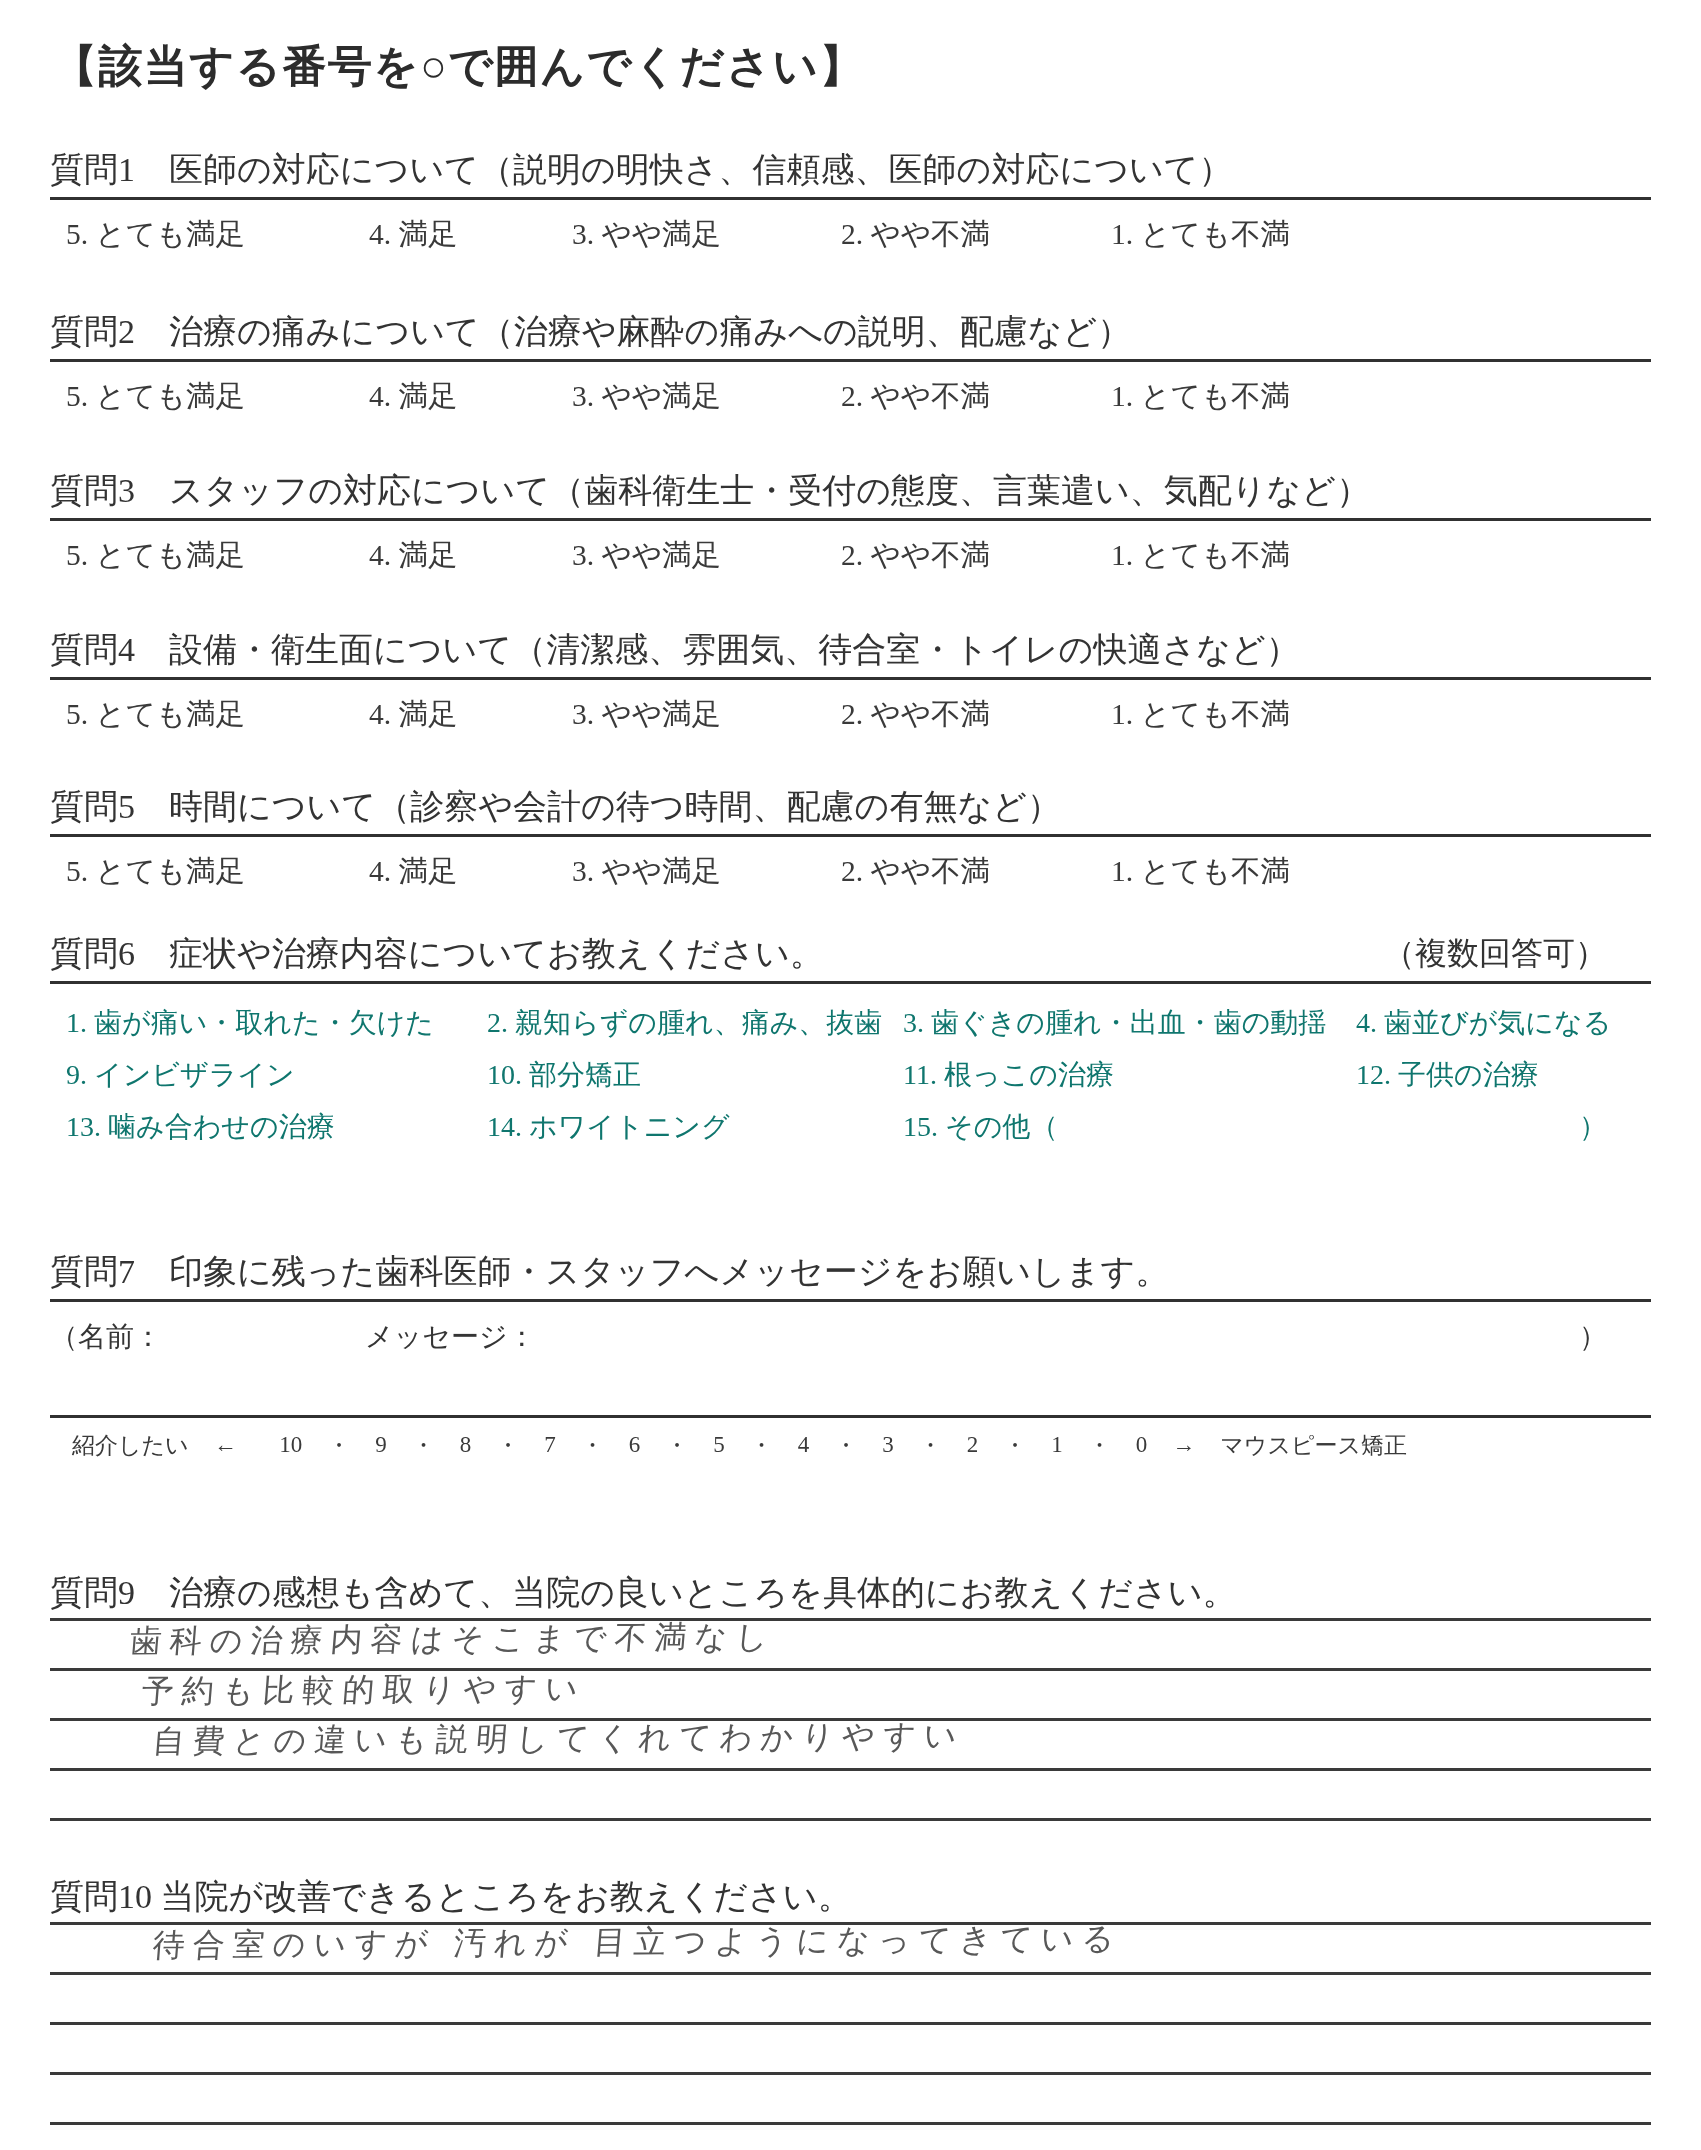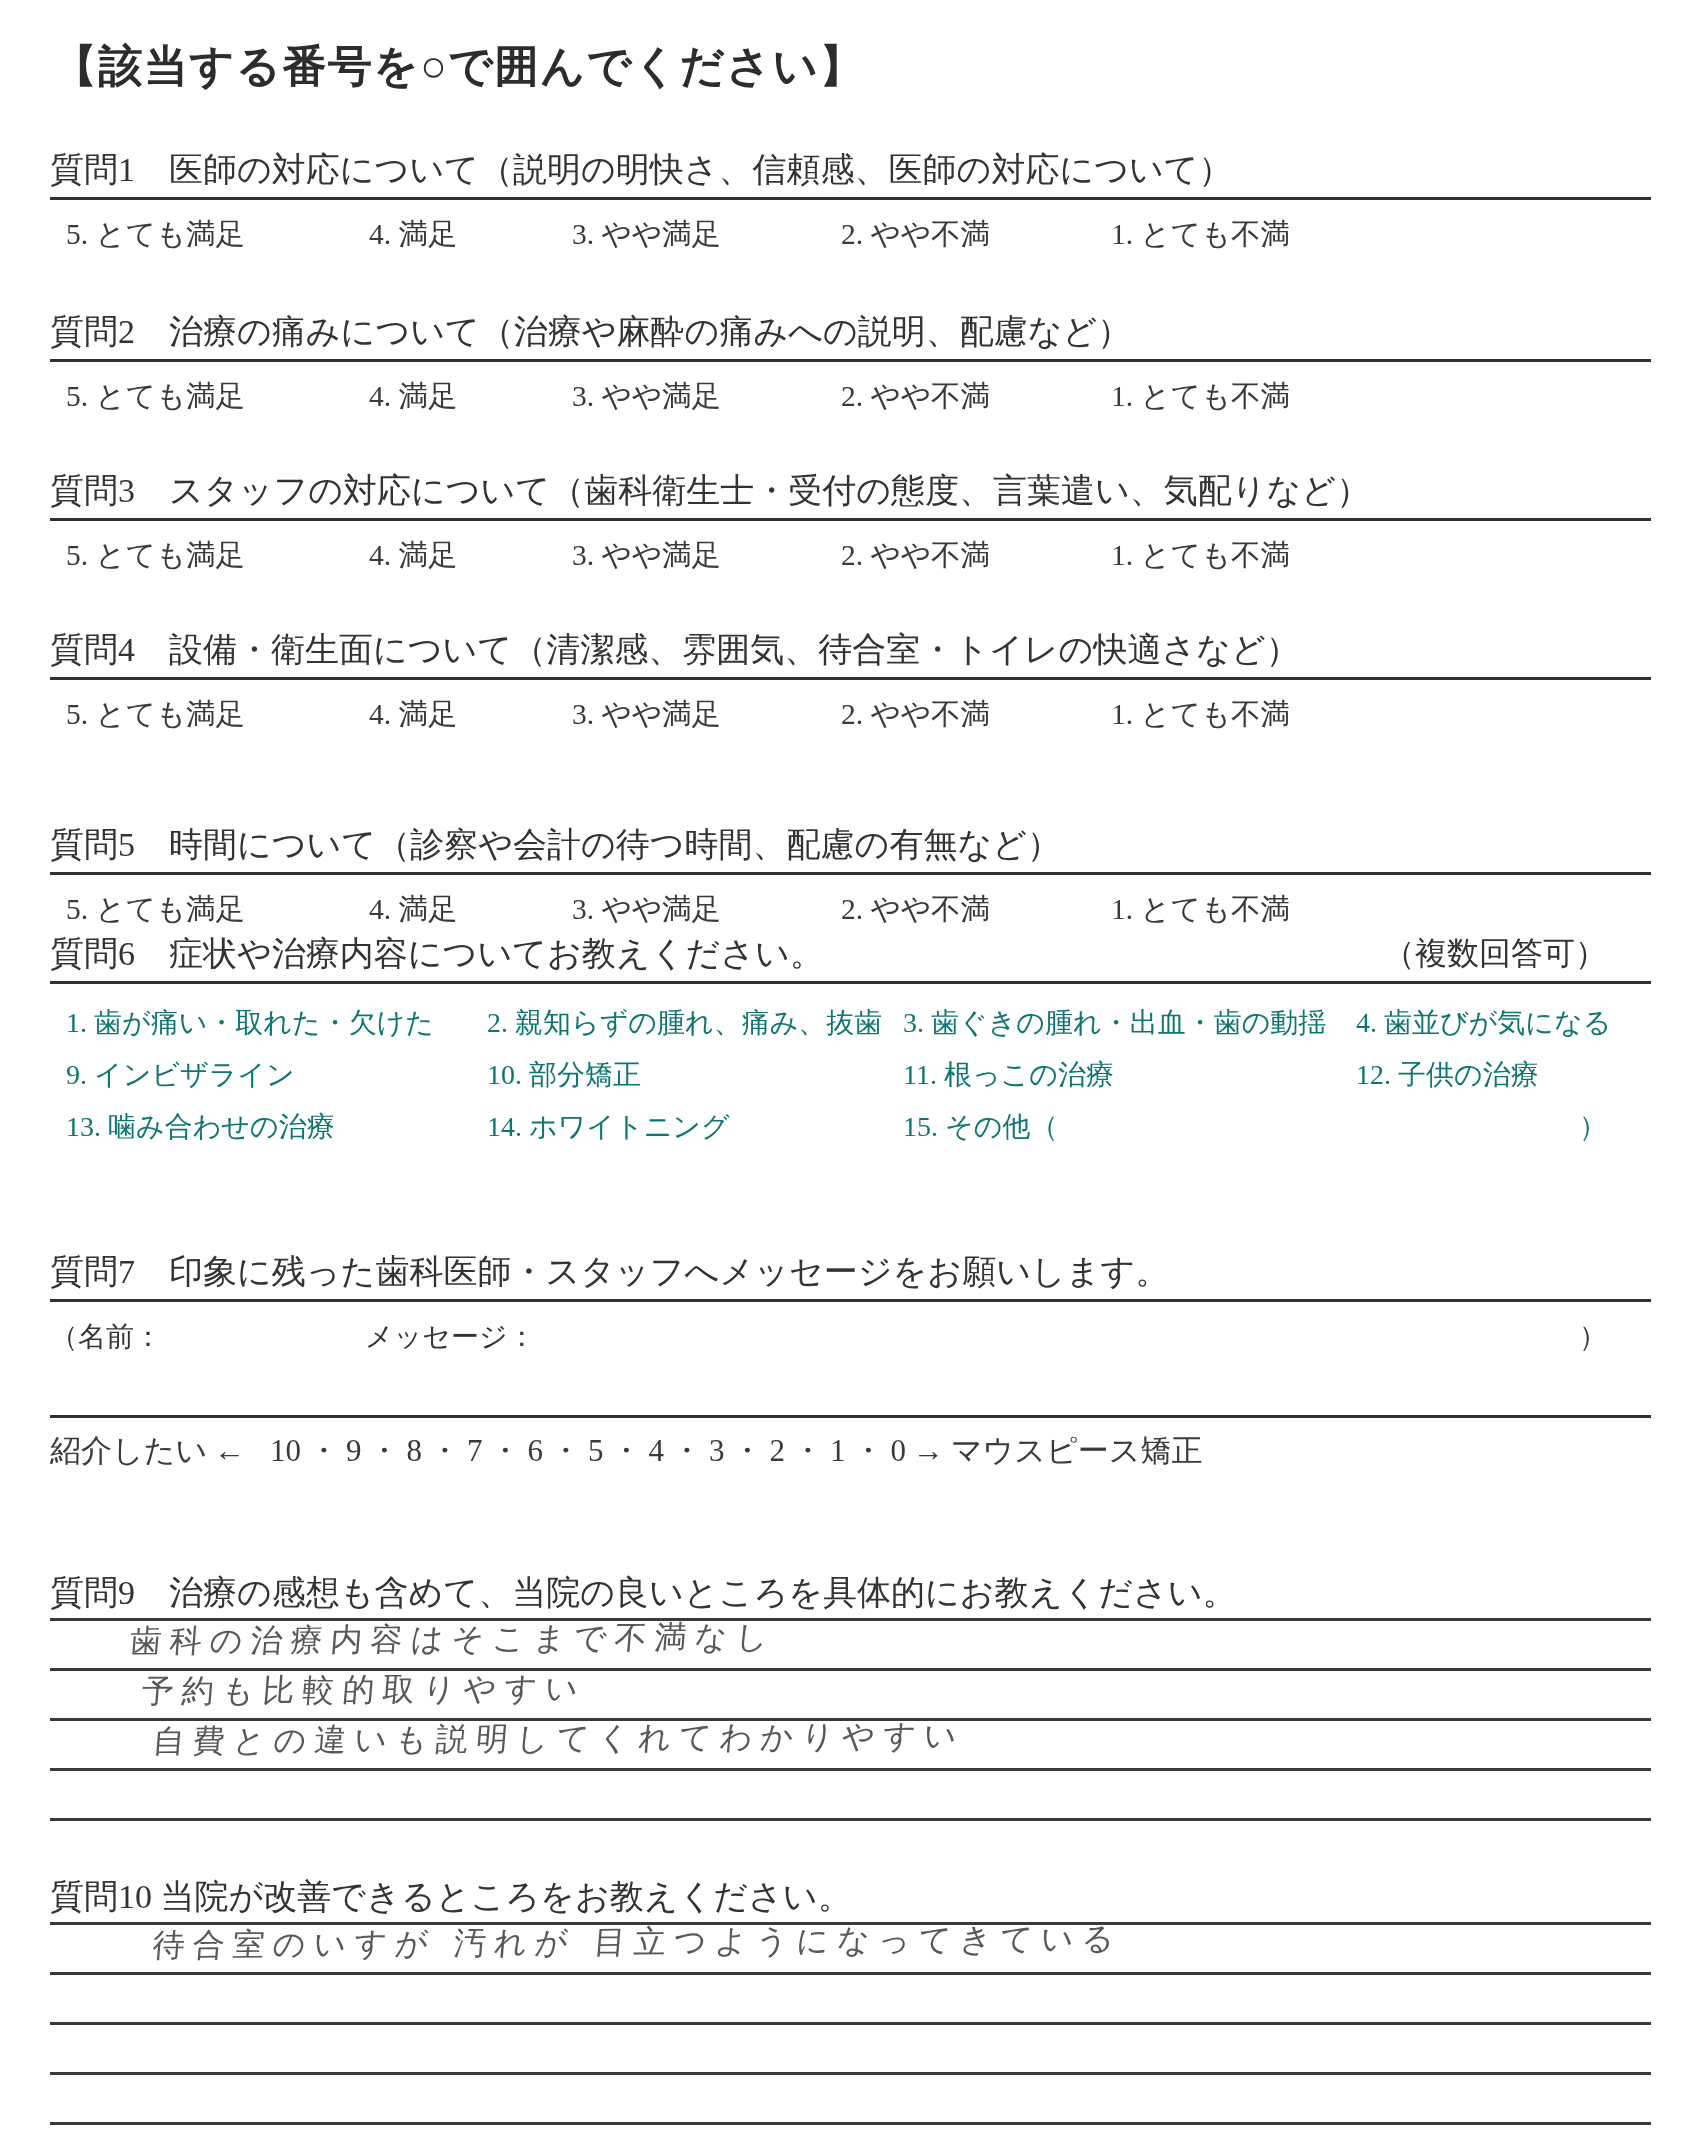--- a/index.html
+++ b/index.html
@@ -25,22 +25,22 @@
   .q6row{position:relative;height:52px;font-size:28px;}
   .q6c{position:absolute;top:10.3px;white-space:nowrap;color:#0f766e;}
   .col1{left:16px;} .col2{left:437px;} .col3{left:853px;} .col4{left:1306px;}
   .parright{position:absolute;top:10.3px;right:44px;}
   .noteright{position:absolute;top:0;right:44px;font-size:32px;}
   .q7row{position:relative;height:47px;margin-top:10.3px;font-size:28px;}
   .q7name{position:absolute;left:0;top:5.9px;}
   .q7msg{position:absolute;left:315px;top:5.9px;}
   .q7close{position:absolute;right:44px;top:5.9px;}
   .q8row{
-    display:flex;align-items:center;margin-top:11.8px;
-    font-size:31px;gap:7px;white-space:nowrap;color:#3a3a3a;
+    display:flex;align-items:center;margin-top:11.8px;margin-left:22px;
+    font-size:23px;gap:25px;white-space:nowrap;color:#3a3a3a;
   }
   .q8num{position:relative;}
   .answers{border-top:3px solid #3a3a3a;margin-top:4.4px;}
   .ansrow{position:relative;height:47px;border-bottom:3px solid #3a3a3a;}
   .hw{
     position:absolute;bottom:4.4px;white-space:nowrap;
     font-family:"DejaVu Sans","Liberation Sans",sans-serif;
     font-size:32px;color:#585858;letter-spacing:8px;
     transform:skewX(-5deg) rotate(-0.4deg);transform-origin:left bottom;
   }
@@ -94,21 +94,21 @@
     <div class="rule"></div>
     <div class="opts">
       <span class="opt opt5">5. とても満足</span>
       <span class="opt opt4">4. 満足</span>
       <span class="opt opt3">3. やや満足</span>
       <span class="opt opt2">2. やや不満</span>
       <span class="opt opt1">1. とても不満</span>
     </div>
   </div>
 
-  <div class="block" style="top:785px;margin-top:38px;">
+  <div class="block" style="top:785px;">
     <div class="qheading">質問5　時間について（診察や会計の待つ時間、配慮の有無など）</div>
     <div class="rule"></div>
     <div class="opts">
       <span class="opt opt5">5. とても満足</span>
       <span class="opt opt4">4. 満足</span>
       <span class="opt opt3">3. やや満足</span>
       <span class="opt opt2">2. やや不満</span>
       <span class="opt opt1">1. とても不満</span>
     </div>
   </div>

